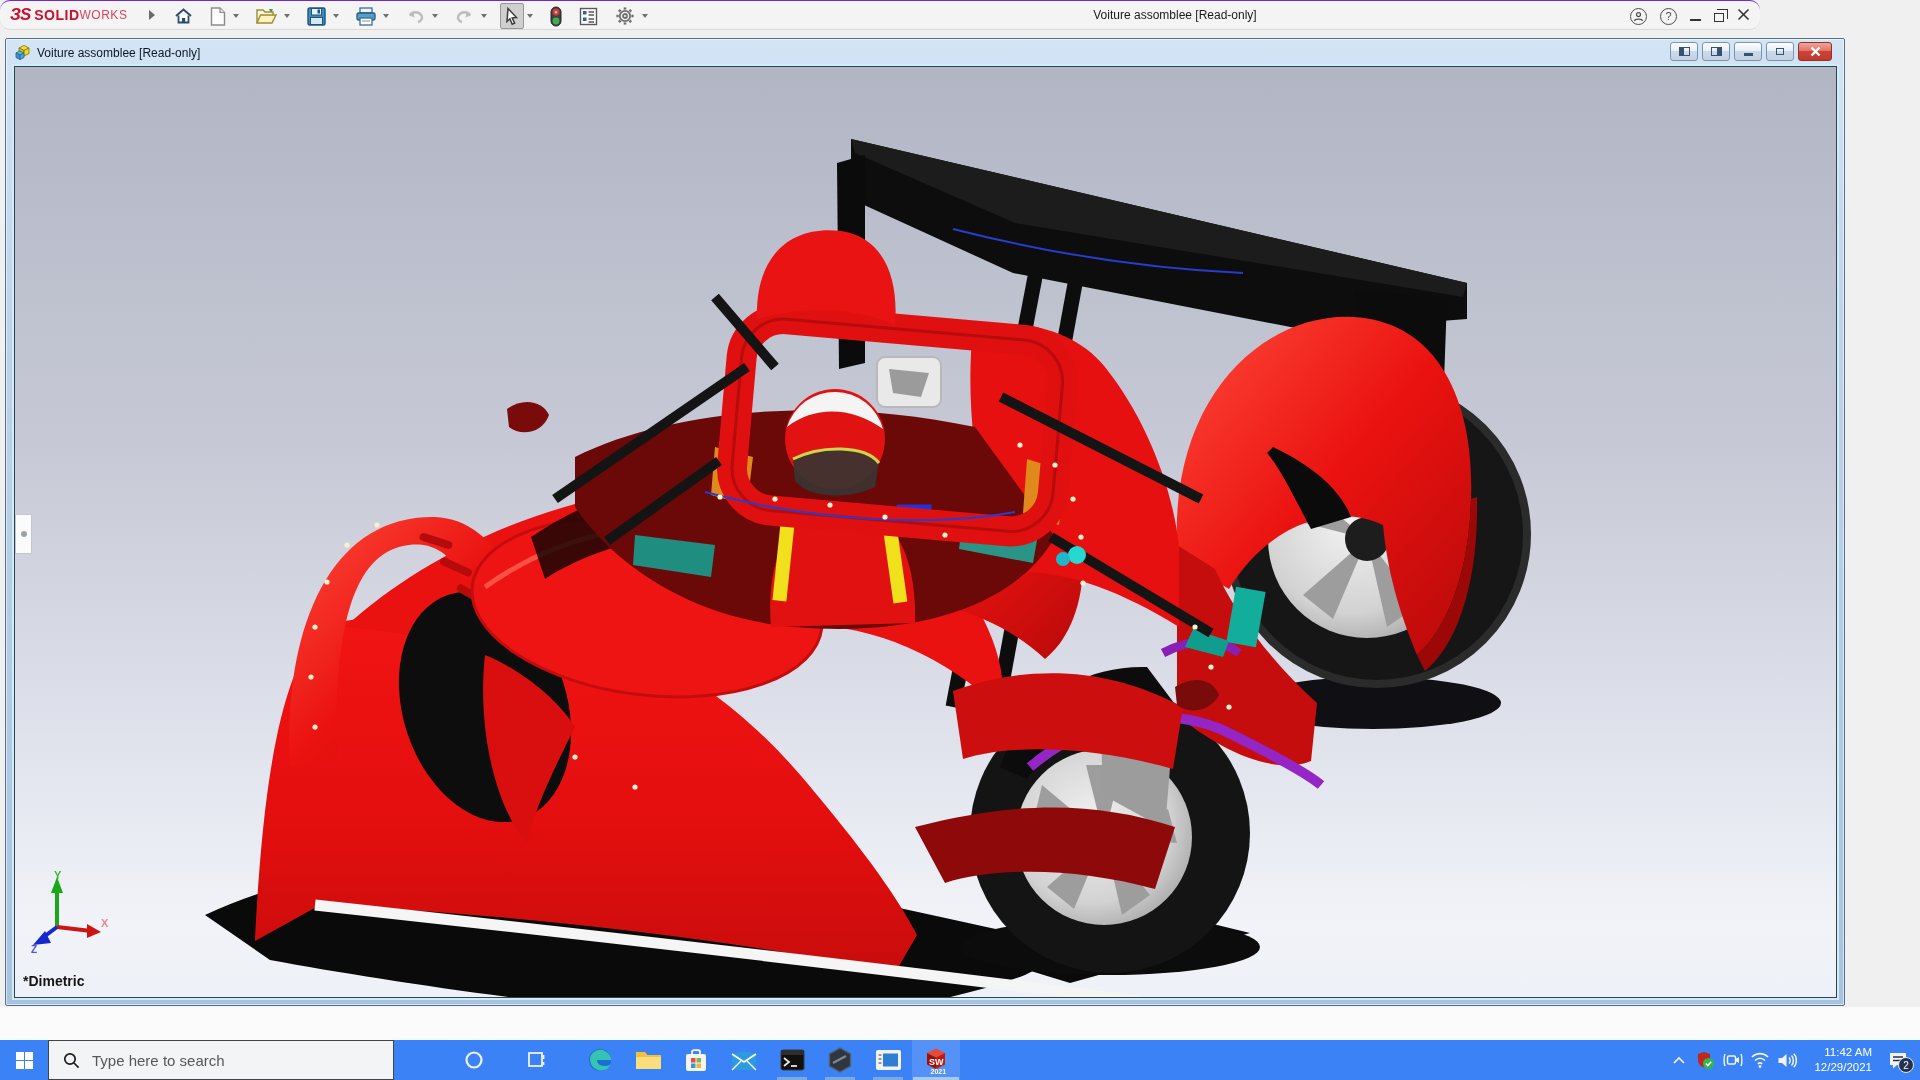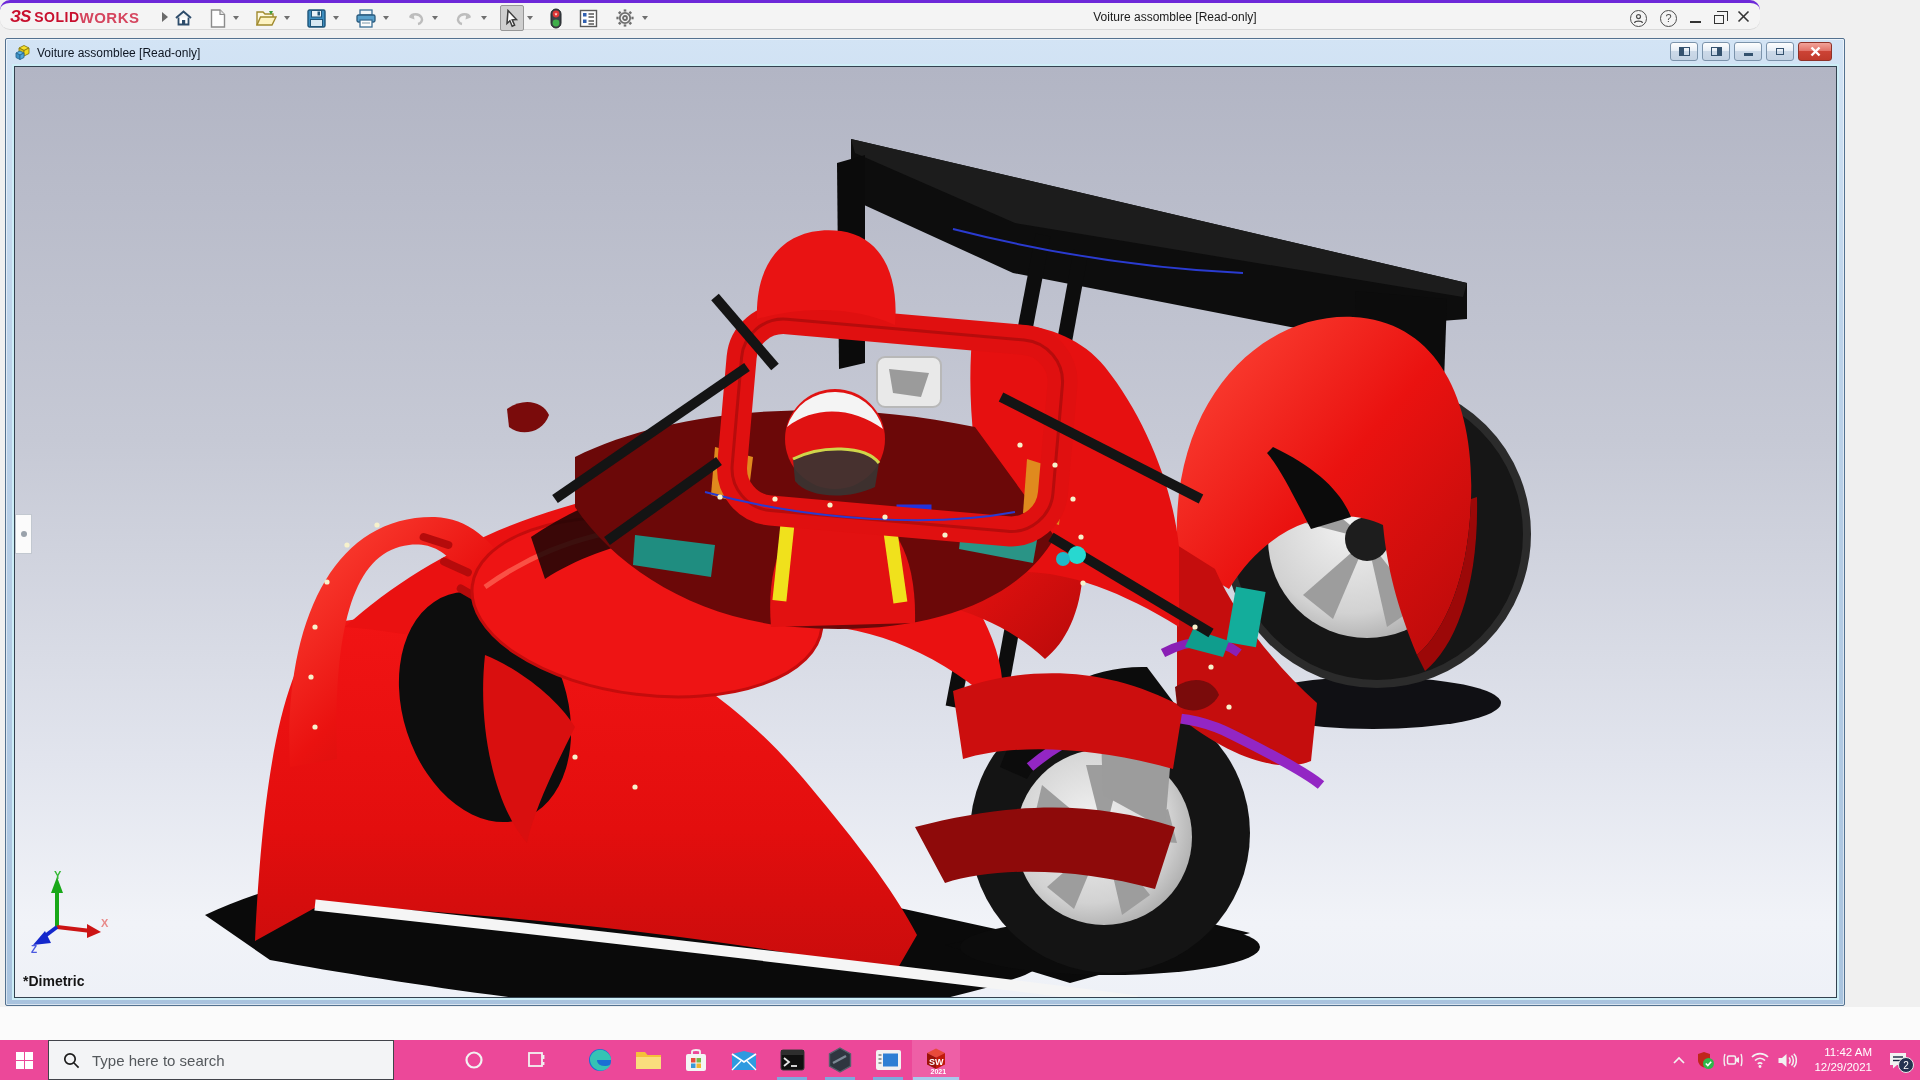--- a/index.html
+++ b/index.html
@@ -2,25 +2,25 @@
 <html><head>
 <meta charset="utf-8">
 <style>
   * { margin:0; padding:0; box-sizing:border-box; }
   html,body { width:1920px; height:1080px; overflow:hidden; background:#f0f0f0;
     font-family:"Liberation Sans","DejaVu Sans",sans-serif; }
   .screen { position:relative; width:1920px; height:1080px; background:#f0f0f0; }
 
   
   .app-titlebar { position:absolute; left:0; top:0; width:1760px; height:30px;
-    background:#f4f4f4; border-top:3px solid #6d28d9; border-bottom:1px solid #d9d9d9;border-radius:10px; }
+    background:#f4f4f4; border-top:1px solid #6d28d9; border-bottom:1px solid #d9d9d9;border-radius:10px; }
   .brand { position:absolute; left:10px; top:4px; display:flex; align-items:center; }
   .brand-glyph { color:#c8102e; font-weight:bold; font-style:italic; font-size:17px; letter-spacing:-1px; }
   .brand-bold { color:#c8102e; font-weight:bold; font-size:14px; margin-left:4px; letter-spacing:.5px;text-align:center;}
-  .brand-light { color:#d5455e; font-weight:bold; font-size:15px; letter-spacing:.5px;}
+  .brand-light { color:#d5455e; font-weight:normal; font-size:12px; letter-spacing:.5px;}
   .brand-arrow { width:0; height:0; border-left:6px solid #6a6a6a; border-top:5px solid transparent; border-bottom:5px solid transparent; margin-left:22px; }
   .qat { position:absolute; left:170px; top:2px; height:26px; display:flex; align-items:center; }
   .tool { height:26px; display:flex; align-items:center; padding:0 3px; border:1px solid transparent; border-radius:2px; }
   .tool svg { display:block; }
   .tool.pressed { background:#cfcfcf; border-color:#979797; }
   .caret { width:0; height:0; border-top:4px solid #6f6f6f; border-left:3.5px solid transparent; border-right:3.5px solid transparent; margin:0 4px 0 3px; }
   .tgap { width:9px; }
   .app-title { position:absolute; left:1045px; top:7px; width:260px; text-align:center;
     font-size:12px; color:#1b1b1b; }
   .win-controls { position:absolute; right:10px; top:0; height:30px; display:flex; align-items:center; gap:13px; }
@@ -59,21 +59,21 @@
   .side-tab { position:absolute; left:0px; top:447px; width:17px; height:40px; background:#fbfbfb;
     border:1px solid #c2c8d0; display:flex; align-items:center; justify-content:center; }
   .side-tab .dot { width:6px; height:6px; border-radius:50%; background:#9aa2ab; }
   .triad { position:absolute; left:14px; bottom:44px; }
   .orientation-label { position:absolute; left:8px; bottom:8px; font-size:14px; font-weight:bold; color:#141414; }
 
   
   .below-strip { position:absolute; left:0; top:1007px; width:1920px; height:33px; background:#fbfbfb; }
 
   
-  .taskbar { position:absolute; left:0; top:1040px; width:1920px; height:40px; background:#ec4899; display:flex; }
+  .taskbar { position:absolute; left:0; top:1040px; width:1920px; height:40px; background:#3b82f6; display:flex; }
   .start-btn { width:48px; height:40px; display:flex; align-items:center; justify-content:center; }
   .search-box { width:346px; height:40px; background:#f3f4f6; border:1px solid #41434a; display:flex; align-items:center; }
   .search-box input { border:none; outline:none; background:transparent; font-size:15px; color:#3f4347;
     width:270px; font-family:"Liberation Sans","DejaVu Sans",sans-serif; }
   .search-box input::placeholder { color:#54585c; opacity:1; }
   .search-mag { margin:0 12px 0 14px; }
   .tb-btn { width:48px; height:40px; display:flex; align-items:center; justify-content:center; position:relative; }
   .tb-btn.active { background:rgba(255,255,255,.13); }
   .runline { position:absolute; bottom:0; left:50%; transform:translateX(-50%); height:3px; width:30px; background:#7ea9dd; }
   .runline.wide { width:46px; background:#a9c9ec; }

